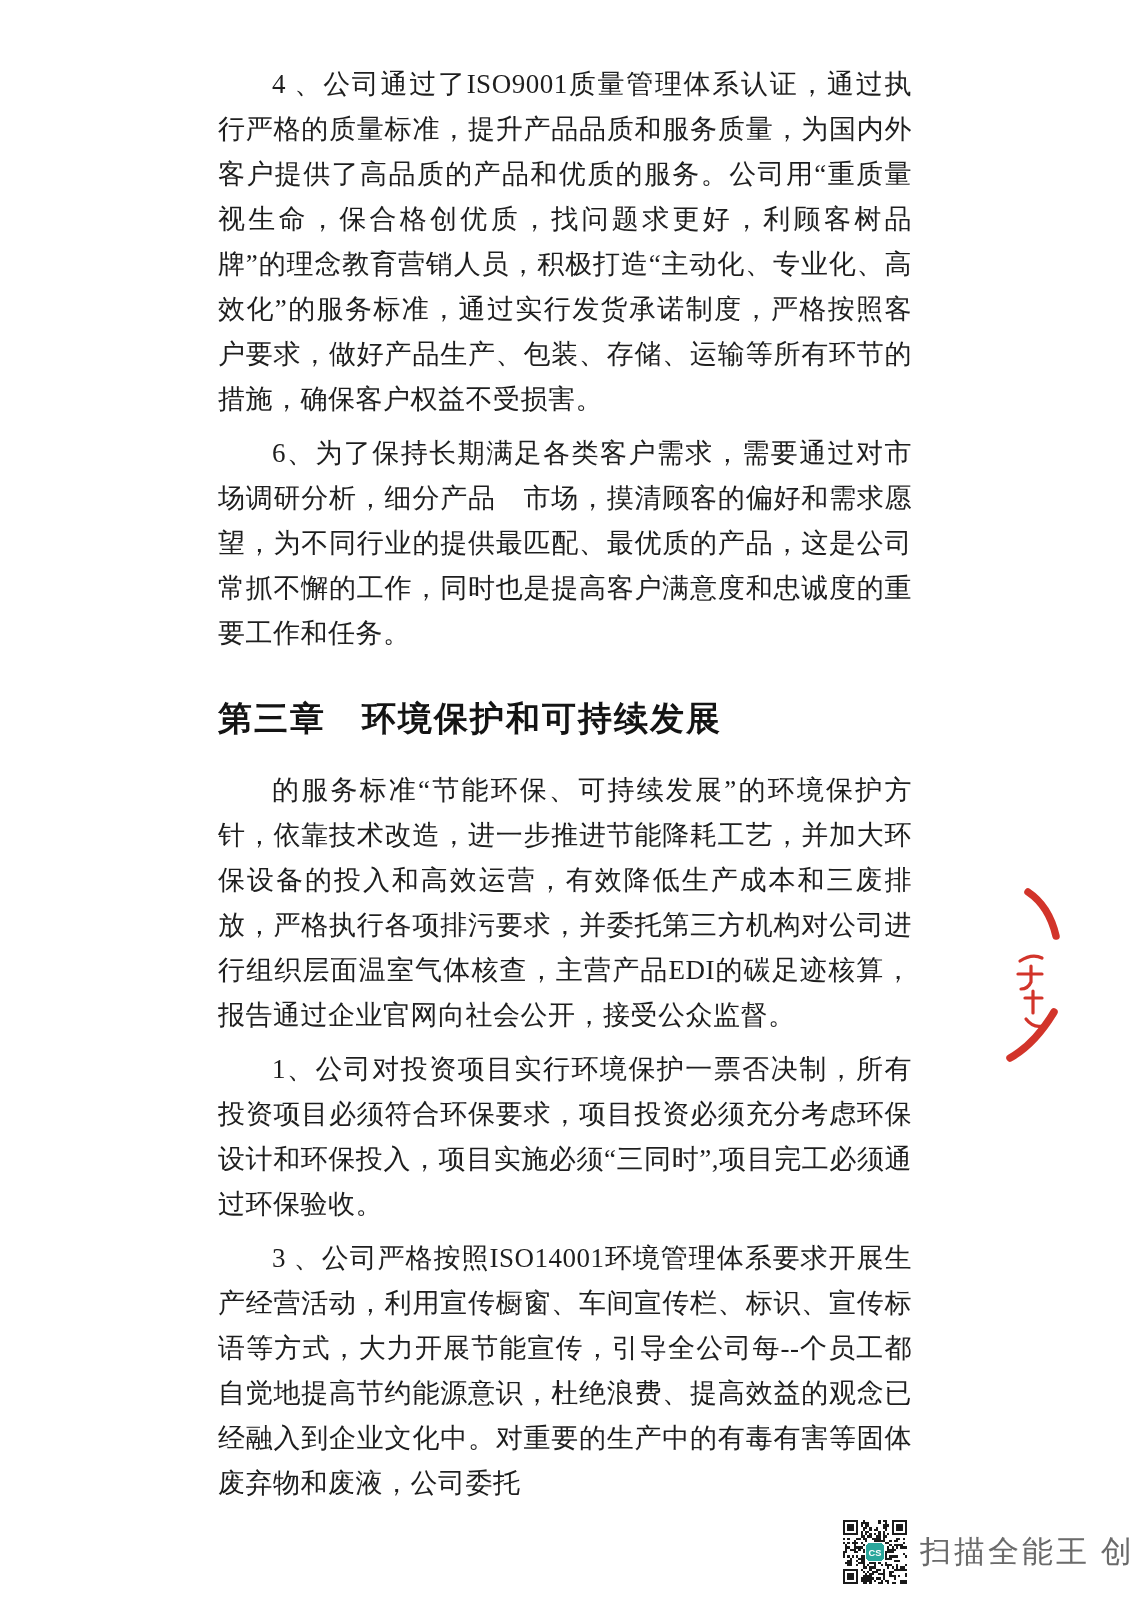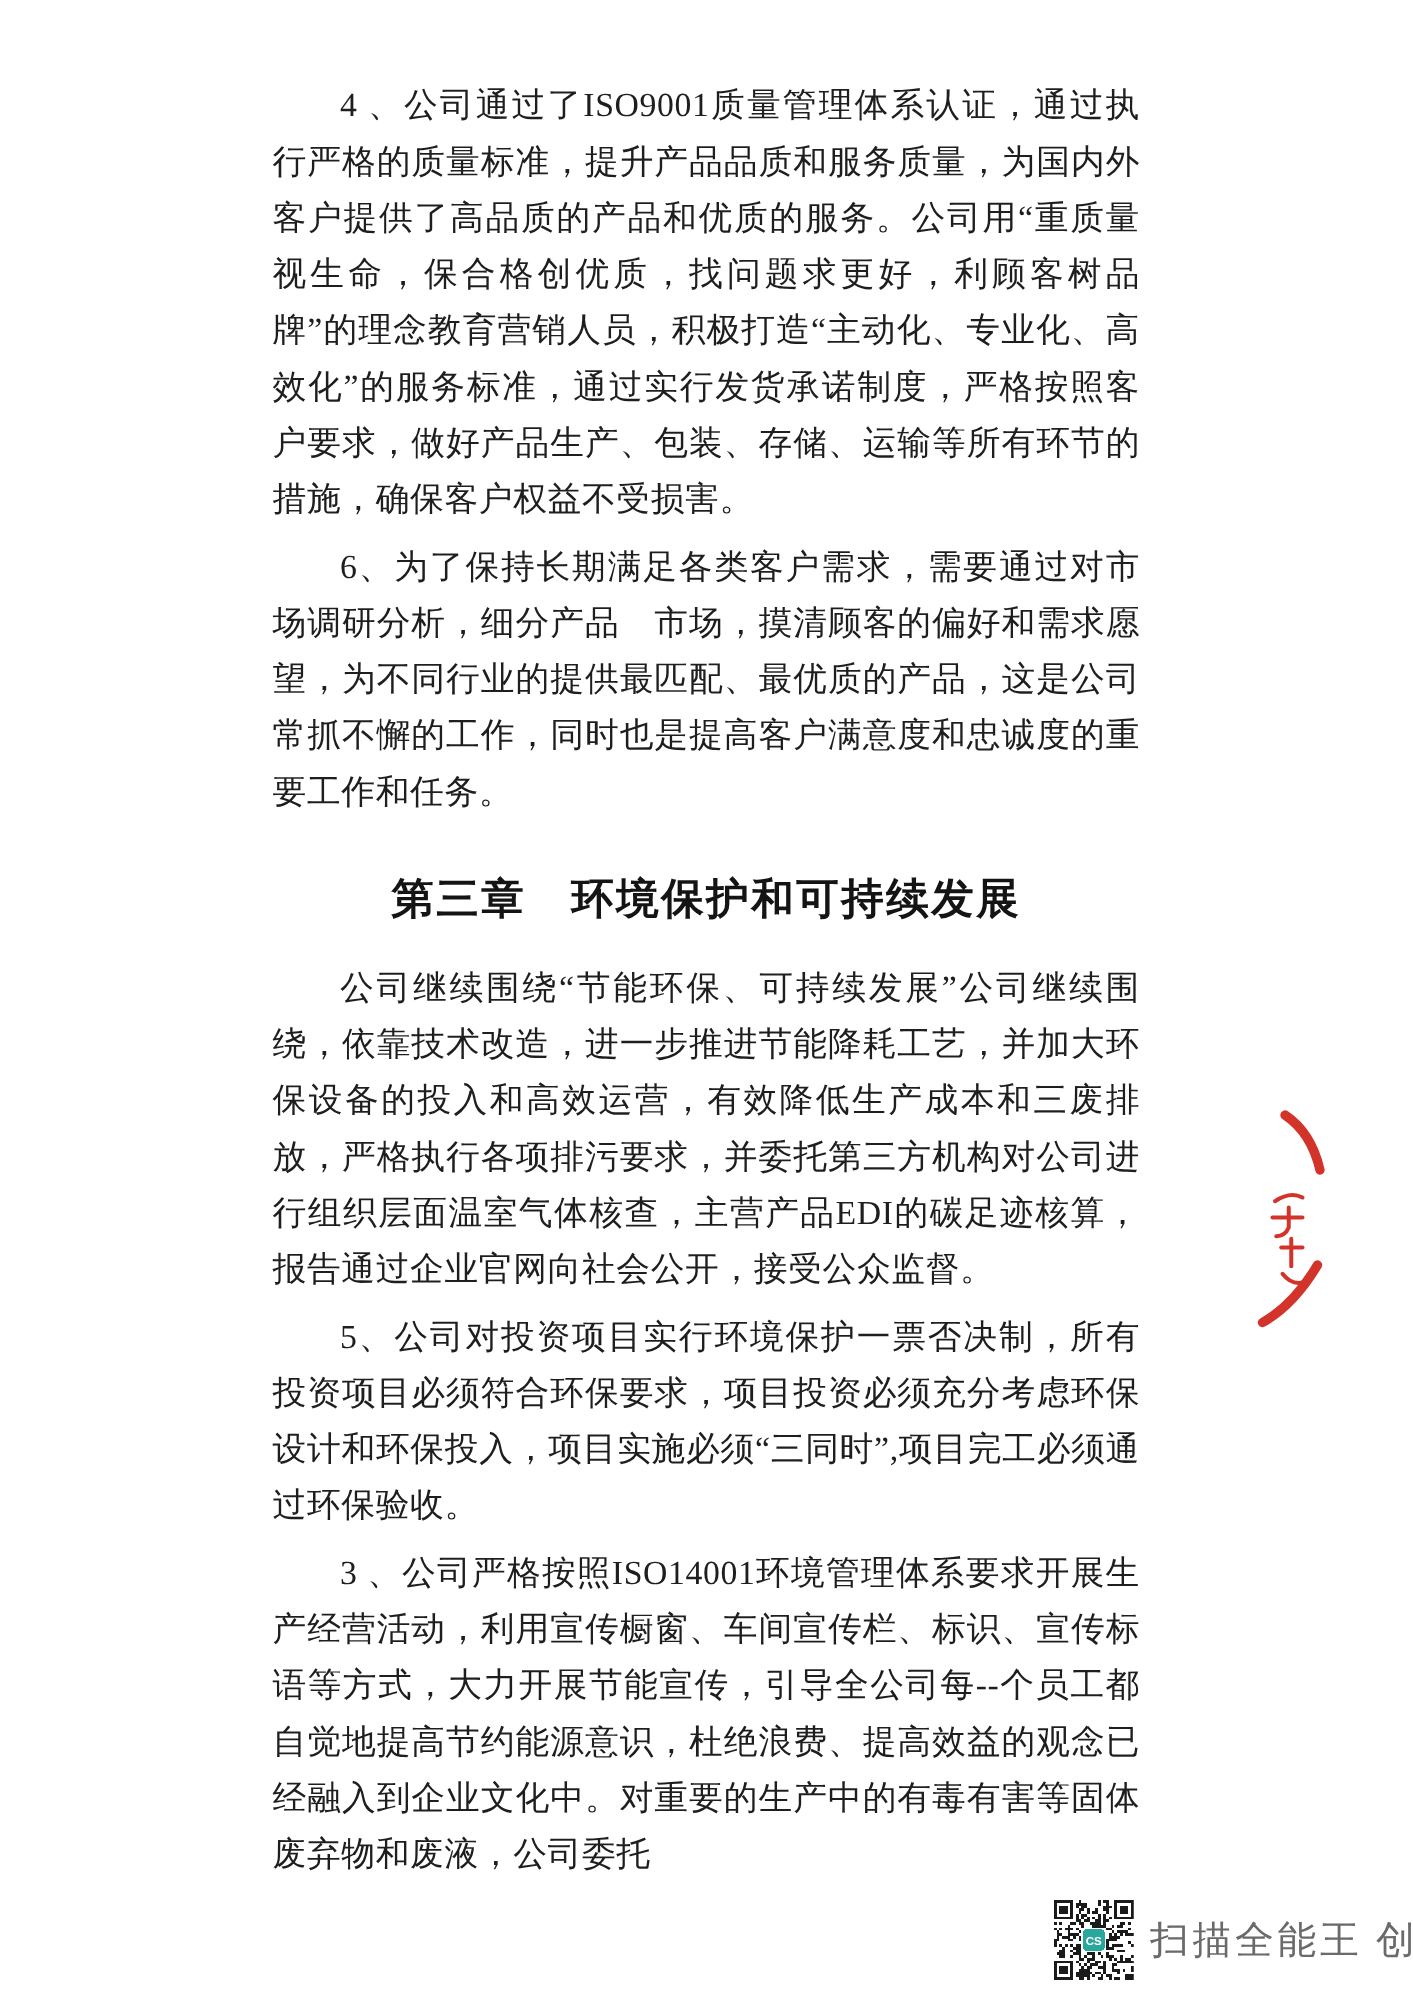--- a/index.html
+++ b/index.html
@@ -20,21 +20,20 @@
     line-height:45px;
     text-align:justify;
     text-indent:2em;
     margin:0 0 9px 0;
     color:#1e1e1e;
     letter-spacing:0.5px;
   }
   .chapter {
     font-size:34px;
     font-weight:bold;
-    text-align:center;
     margin:40px 0 26px 0;
     letter-spacing:2px;
     color:#141414;
   }
   .stamp {
     position:absolute;
     left:1002px; top:886px;
     width:60px; height:180px;
     opacity:0.92;
     pointer-events:none;
@@ -60,22 +59,22 @@
 <body>
 
 <div class="page">
 
   <main class="content">
     <p class="para">4 、公司通过了ISO9001质量管理体系认证，通过执行严格的质量标准，提升产品品质和服务质量，为国内外客户提供了高品质的产品和优质的服务。公司用“重质量视生命，保合格创优质，找问题求更好，利顾客树品牌”的理念教育营销人员，积极打造“主动化、专业化、高效化”的服务标准，通过实行发货承诺制度，严格按照客户要求，做好产品生产、包装、存储、运输等所有环节的措施，确保客户权益不受损害。</p>
     <p class="para">6、为了保持长期满足各类客户需求，需要通过对市场调研分析，细分产品　市场，摸清顾客的偏好和需求愿望，为不同行业的提供最匹配、最优质的产品，这是公司常抓不懈的工作，同时也是提高客户满意度和忠诚度的重要工作和任务。</p>
 
     <h1 class="chapter">第三章　环境保护和可持续发展</h1>
 
-    <p class="para">公司继续围绕“节能环保、可持续发展”公司继续围绕，依靠技术改造，进一步推进节能降耗工艺，并加大环保设备的投入和高效运营，有效降低生产成本和三废排放，严格执行各项排污要求，并委托第三方机构对公司进行组织层面温室气体核查，主营产品EDI的碳足迹核算，报告通过企业官网向社会公开，接受公众监督。</p>
-    <p class="para">5、公司对投资项目实行环境保护一票否决制，所有投资项目必须符合环保要求，项目投资必须充分考虑环保设计和环保投入，项目实施必须“三同时”,项目完工必须通过环保验收。</p>
+    <p class="para">的服务标准“节能环保、可持续发展”的环境保护方针，依靠技术改造，进一步推进节能降耗工艺，并加大环保设备的投入和高效运营，有效降低生产成本和三废排放，严格执行各项排污要求，并委托第三方机构对公司进行组织层面温室气体核查，主营产品EDI的碳足迹核算，报告通过企业官网向社会公开，接受公众监督。</p>
+    <p class="para">1、公司对投资项目实行环境保护一票否决制，所有投资项目必须符合环保要求，项目投资必须充分考虑环保设计和环保投入，项目实施必须“三同时”,项目完工必须通过环保验收。</p>
     <p class="para">3 、公司严格按照ISO14001环境管理体系要求开展生产经营活动，利用宣传橱窗、车间宣传栏、标识、宣传标语等方式，大力开展节能宣传，引导全公司每--个员工都自觉地提高节约能源意识，杜绝浪费、提高效益的观念已经融入到企业文化中。对重要的生产中的有毒有害等固体废弃物和废液，公司委托</p>
 
   </main>
 
   <svg class="stamp" viewBox="0 0 60 180" fill="none">
     <path d="M26,6 Q47,20 54,50" stroke-width="7.5" stroke-linecap="round" stroke="#cf2318"></path>
     <path d="M18,75 q12,-8 22,-3" stroke-width="3.2" stroke-linecap="round" stroke="#cf2318"></path>
     <path d="M16,88 h24" stroke-width="3.2" stroke-linecap="round" stroke="#cf2318"></path>
     <path d="M29,80 v16 q-3,7 -10,7" stroke-width="3.2" stroke-linecap="round" stroke="#cf2318"></path>
     <path d="M23,112 h17" stroke-width="3.2" stroke-linecap="round" stroke="#cf2318"></path>

